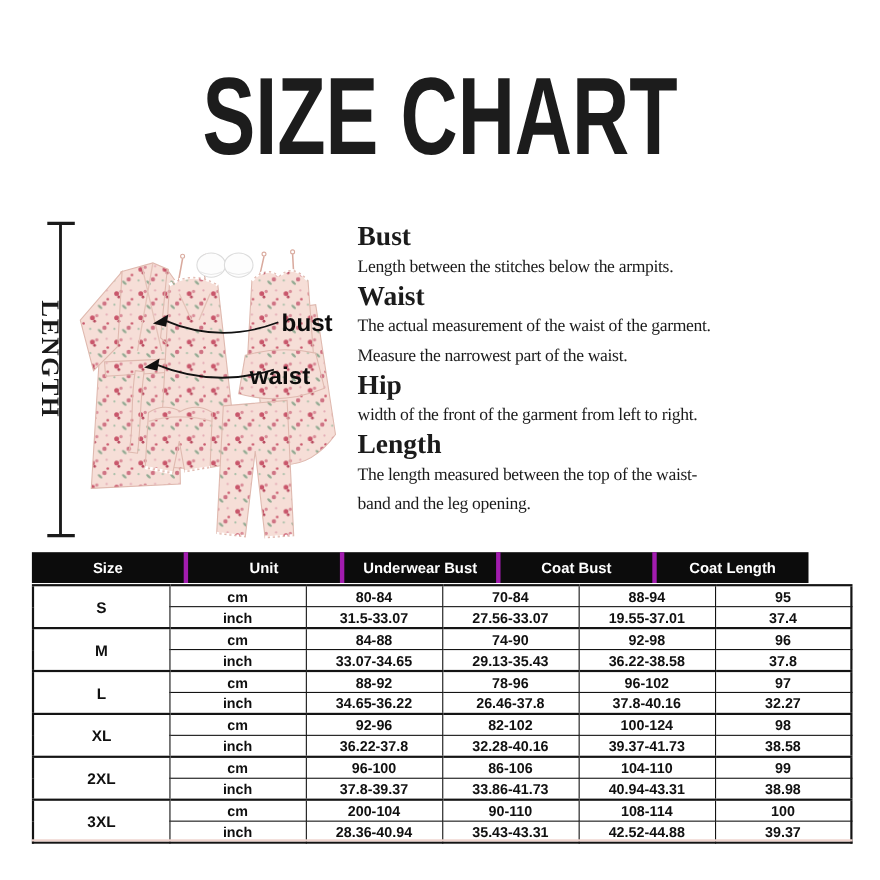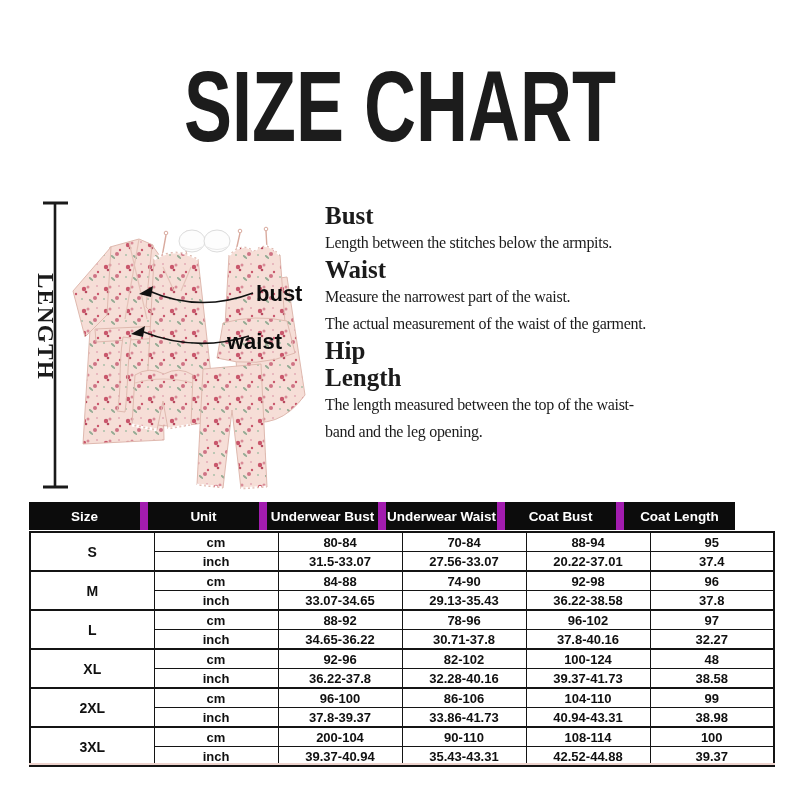--- a/index.html
+++ b/index.html
@@ -23,21 +23,21 @@
   .def-term { font-size:25px; font-weight:bold; line-height:27px; }
   .def-line { font-size:16px; line-height:27px; letter-spacing:-0.3px; white-space:nowrap; }
   
   .tbl-head {
     position:absolute; left:29px; top:502px; width:706px; height:28px;
     background:#0c0c0c; display:flex;
   }
   .tbl-head .hcell {
     flex:1 1 0; display:flex; align-items:center; justify-content:center;
     color:#ffffff; font-size:13.5px; font-weight:bold;
-    border-left:8px solid #a21caf;
+    border-left:4px solid #a21caf;
   }
   .tbl-head .hcell:first-child { border-left:none; }
   table.size-table {
     position:absolute; left:29px; top:531px; width:746px;
     border-collapse:collapse; table-layout:fixed;
     border:2px solid #141414;
   }
   table.size-table td {
     border:1px solid #141414; height:18px; padding:0;
     text-align:center; vertical-align:middle;
@@ -129,33 +129,33 @@
   <polygon points="96,139 110,131 108,142" fill="#111111"></polygon>
 
   <text x="221" y="106" font-size="22" font-weight="700" fill="#0d0d0d" font-family="'Liberation Sans', sans-serif">bust</text>
   <text x="192" y="154" font-size="22" font-weight="700" fill="#0d0d0d" font-family="'Liberation Sans', sans-serif">waist</text>
 </svg>
 
 <div class="defs">
   <div class="def-term">Bust</div>
   <div class="def-line">Length between the stitches below the armpits.</div>
   <div class="def-term">Waist</div>
+  <div class="def-line">The actual measurement of the waist of the garment.</div>
   <div class="def-line">Measure the narrowest part of the waist.</div>
-  <div class="def-line">The actual measurement of the waist of the garment.</div>
   <div class="def-term">Hip</div>
+  <div class="def-line">width of the front of the garment from left to right.</div>
   <div class="def-term">Length</div>
   <div class="def-line">The length measured between the top of the waist-</div>
   <div class="def-line">band and the leg opening.</div>
 </div>
 
 <div class="tbl-head">
   <div class="hcell">Size</div>
   <div class="hcell">Unit</div>
   <div class="hcell">Underwear Bust</div>
-  <div class="hcell">Underwear Waist</div>
   <div class="hcell">Coat Bust</div>
   <div class="hcell">Coat Length</div>
 </div>
 
 <table class="size-table">
   <colgroup>
       <col>
       <col>
       <col>
       <col>
@@ -168,21 +168,21 @@
       <td class="unit-cell">cm</td>
       <td>80-84</td>
       <td>70-84</td>
       <td>88-94</td>
       <td>95</td>
     </tr>
     <tr>
       <td class="unit-cell">inch</td>
       <td>31.5-33.07</td>
       <td>27.56-33.07</td>
-      <td>20.22-37.01</td>
+      <td>19.55-37.01</td>
       <td>37.4</td>
     </tr>
     <tr class="grp">
       <td class="size-cell" rowspan="2">M</td>
       <td class="unit-cell">cm</td>
       <td>84-88</td>
       <td>74-90</td>
       <td>92-98</td>
       <td>96</td>
     </tr>
@@ -197,31 +197,31 @@
       <td class="size-cell" rowspan="2">L</td>
       <td class="unit-cell">cm</td>
       <td>88-92</td>
       <td>78-96</td>
       <td>96-102</td>
       <td>97</td>
     </tr>
     <tr>
       <td class="unit-cell">inch</td>
       <td>34.65-36.22</td>
-      <td>30.71-37.8</td>
+      <td>26.46-37.8</td>
       <td>37.8-40.16</td>
       <td>32.27</td>
     </tr>
     <tr class="grp">
       <td class="size-cell" rowspan="2">XL</td>
       <td class="unit-cell">cm</td>
       <td>92-96</td>
       <td>82-102</td>
       <td>100-124</td>
-      <td>48</td>
+      <td>98</td>
     </tr>
     <tr>
       <td class="unit-cell">inch</td>
       <td>36.22-37.8</td>
       <td>32.28-40.16</td>
       <td>39.37-41.73</td>
       <td>38.58</td>
     </tr>
     <tr class="grp">
       <td class="size-cell" rowspan="2">2XL</td>
@@ -241,21 +241,21 @@
     <tr class="grp">
       <td class="size-cell" rowspan="2">3XL</td>
       <td class="unit-cell">cm</td>
       <td>200-104</td>
       <td>90-110</td>
       <td>108-114</td>
       <td>100</td>
     </tr>
     <tr>
       <td class="unit-cell">inch</td>
-      <td>39.37-40.94</td>
+      <td>28.36-40.94</td>
       <td>35.43-43.31</td>
       <td>42.52-44.88</td>
       <td>39.37</td>
     </tr>
   </tbody>
 </table>
 
 <div class="pink-line"></div>
 
 </body></html>

